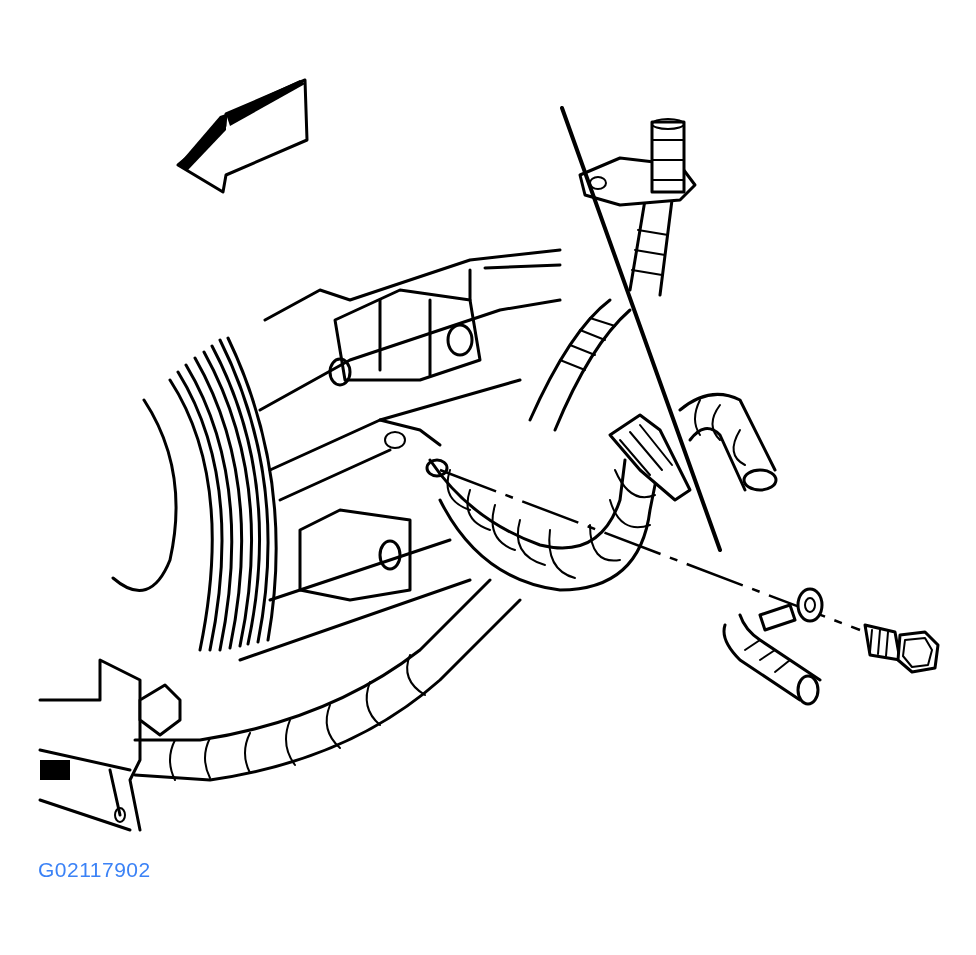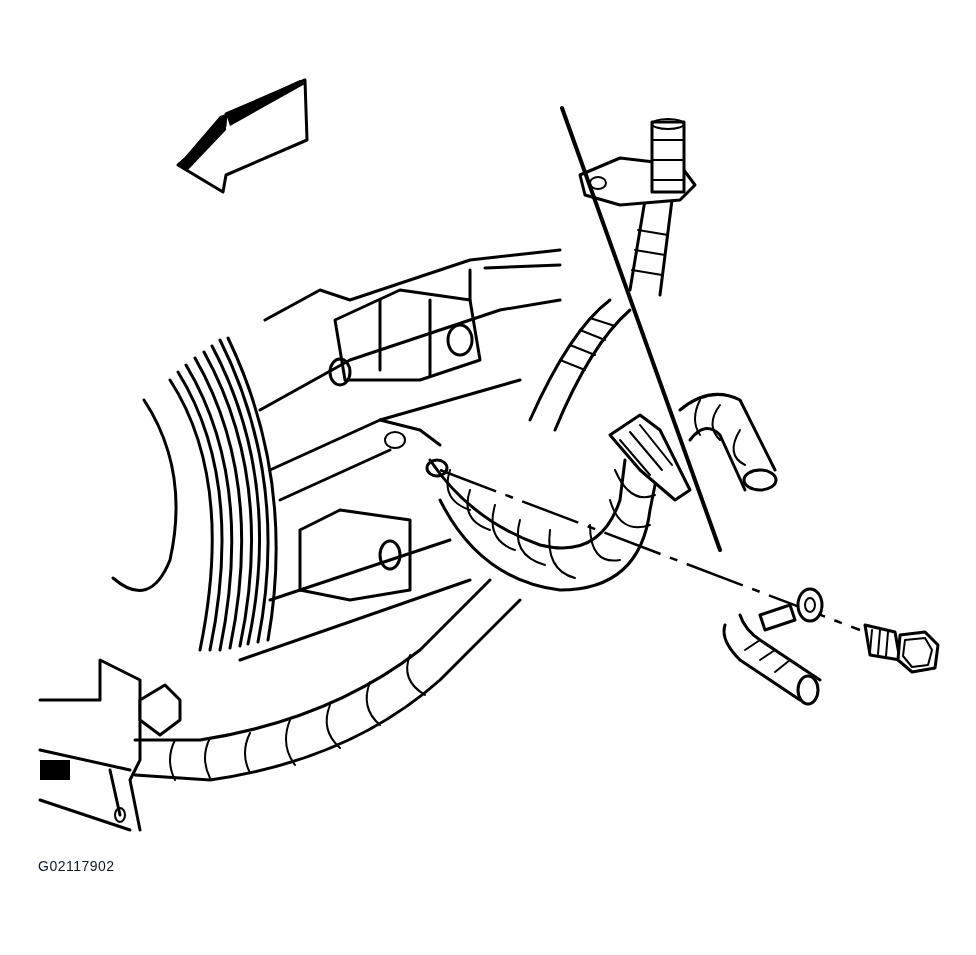--- a/index.html
+++ b/index.html
@@ -6,21 +6,21 @@
     body { width: 976px; height: 955px; position: relative; overflow: hidden; }
     #diagram { position: absolute; left: 0; top: 0; width: 976px; height: 955px; }
     #diagram svg { display: block; }
     .ln { fill: none; stroke: #000; stroke-width: 3; stroke-linecap: round; stroke-linejoin: round; }
     .ln2 { fill: none; stroke: #000; stroke-width: 2; stroke-linecap: round; stroke-linejoin: round; }
     .thick { fill: none; stroke: #000; stroke-width: 4; stroke-linecap: round; }
     .fillw { fill: #fff; stroke: #000; stroke-width: 3; stroke-linejoin: round; }
     .dash { fill: none; stroke: #000; stroke-width: 2.5; stroke-dasharray: 60 10 8 10; }
     .caption {
       position: absolute; left: 38px; top: 858px;
-      font-family: "Liberation Sans", sans-serif; font-size: 14px; color: #0f172a;
+      font-family: "Liberation Sans", sans-serif; font-size: 21px; color: #3b82f6;
       letter-spacing: 0.5px;
     }
   </style>
 </head>
 <body>
 
 <div id="diagram">
   <svg width="976" height="955" viewBox="0 0 976 955">
 
     <g>

